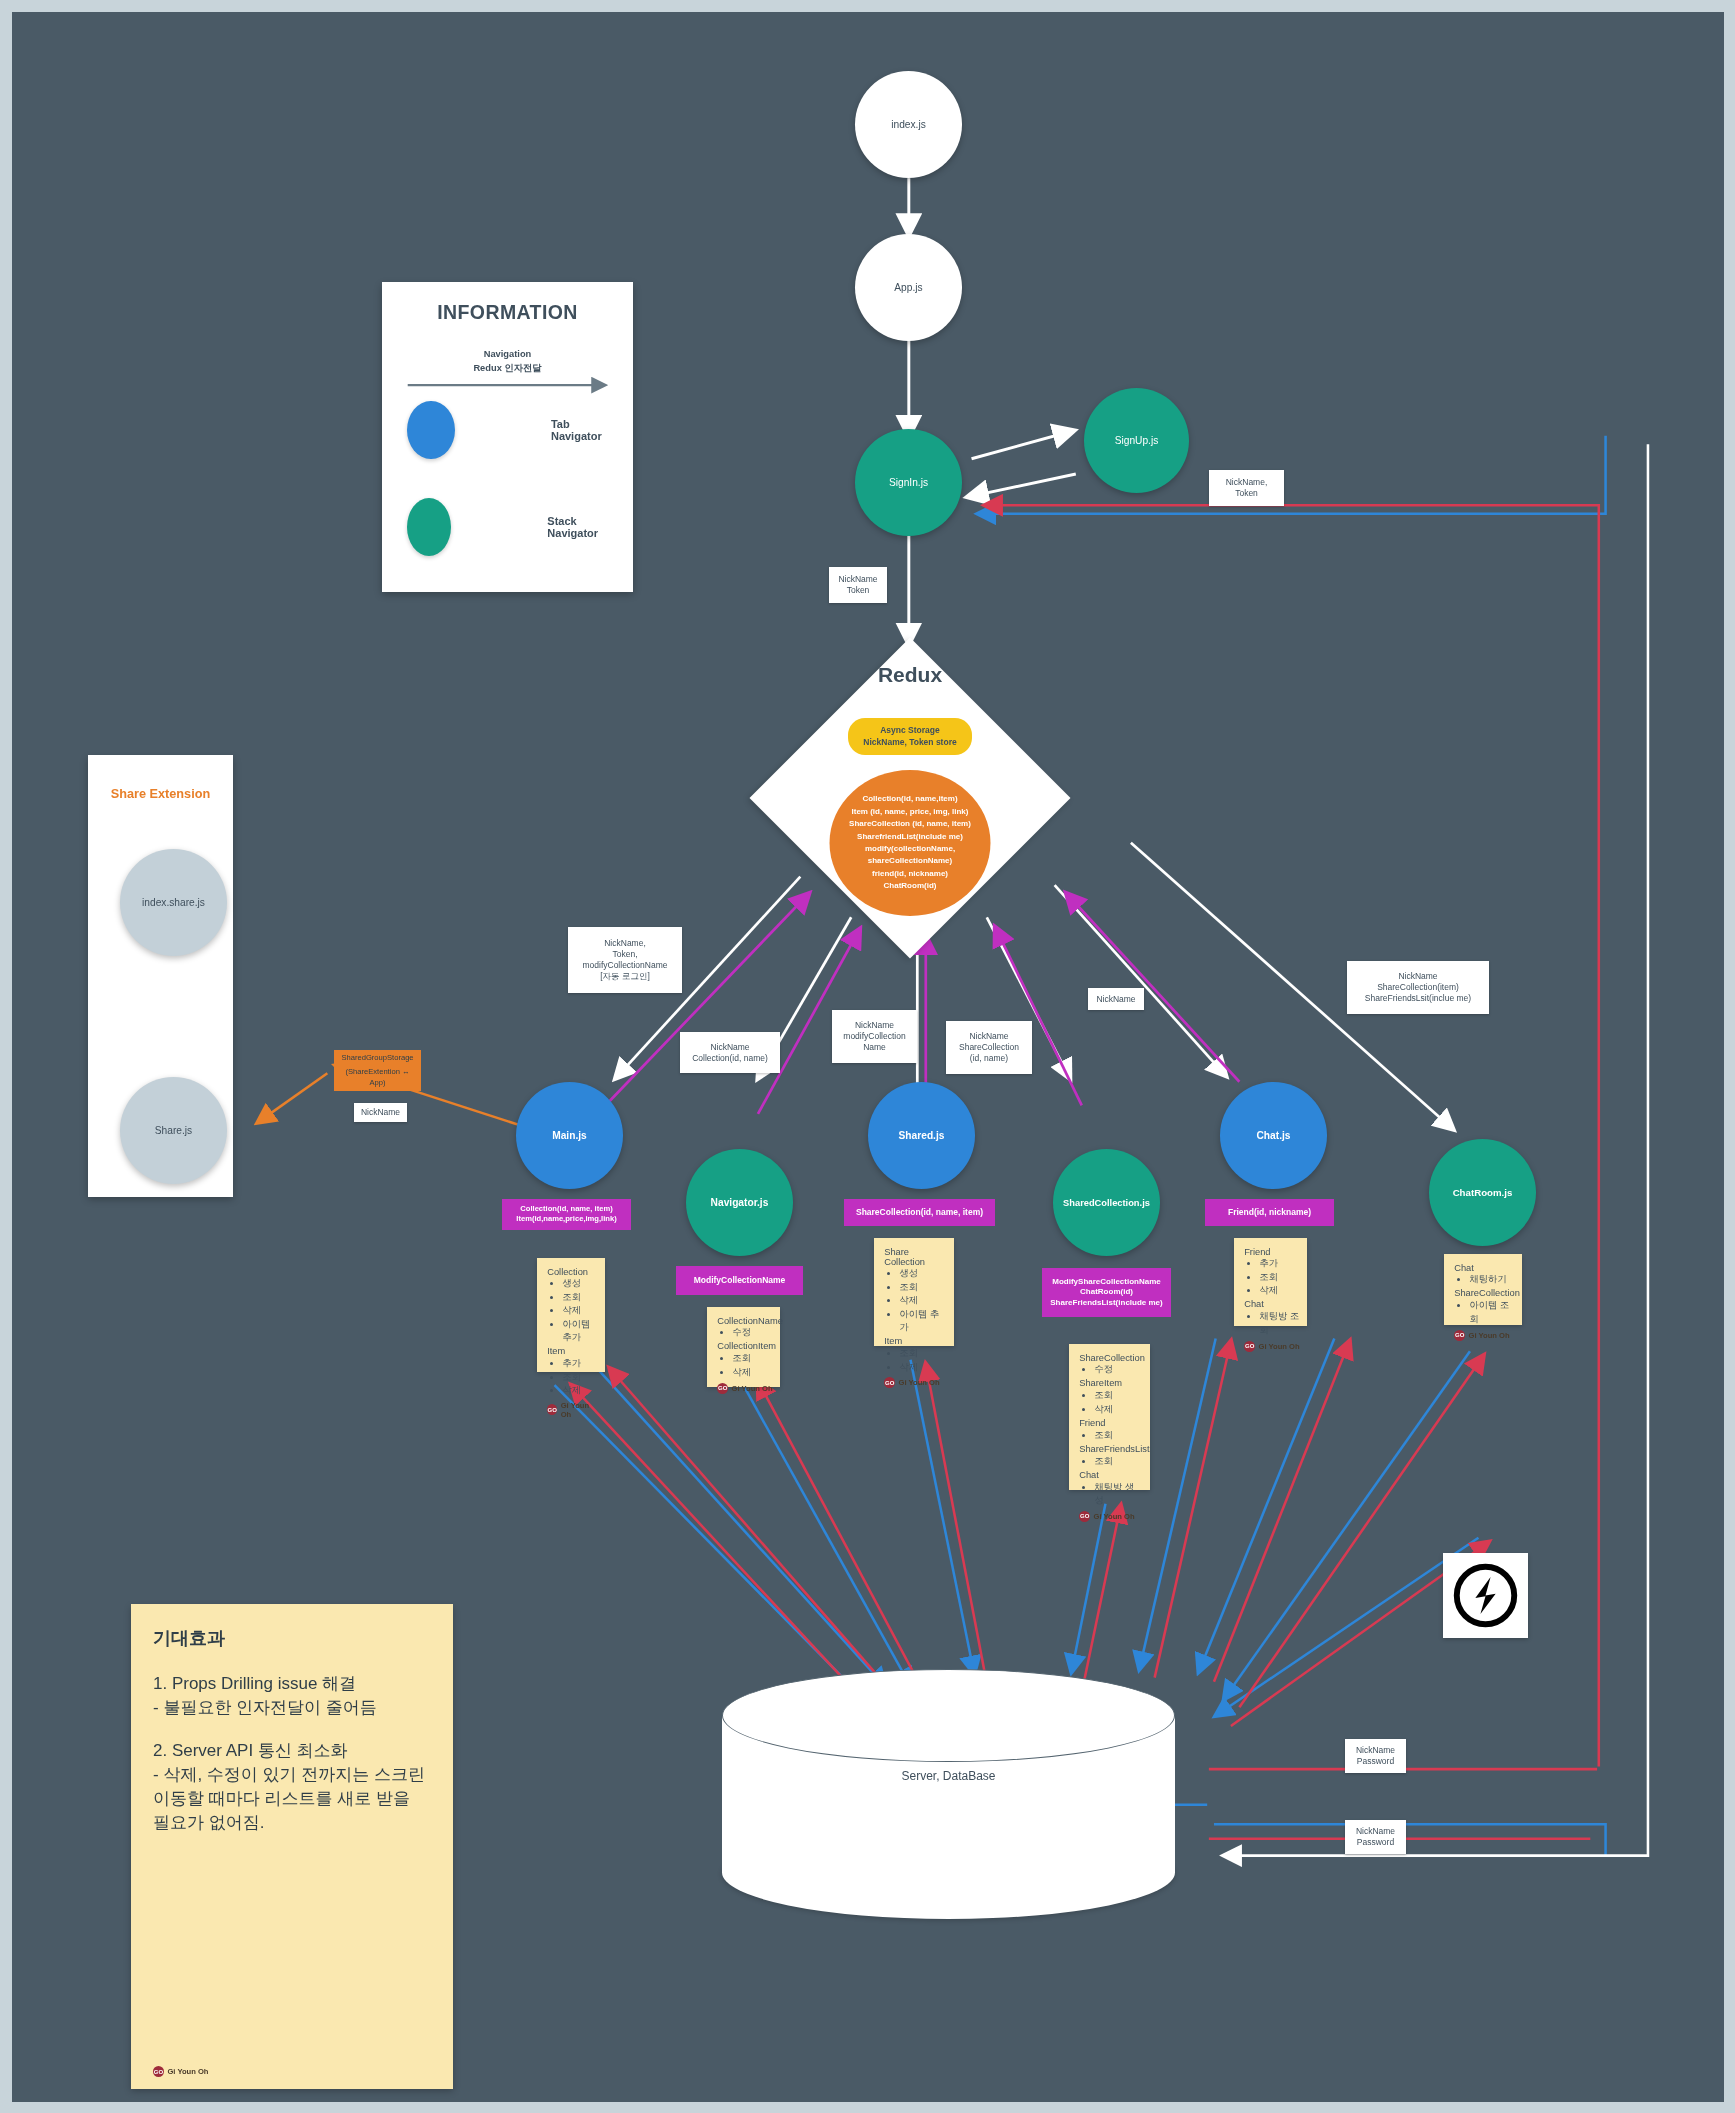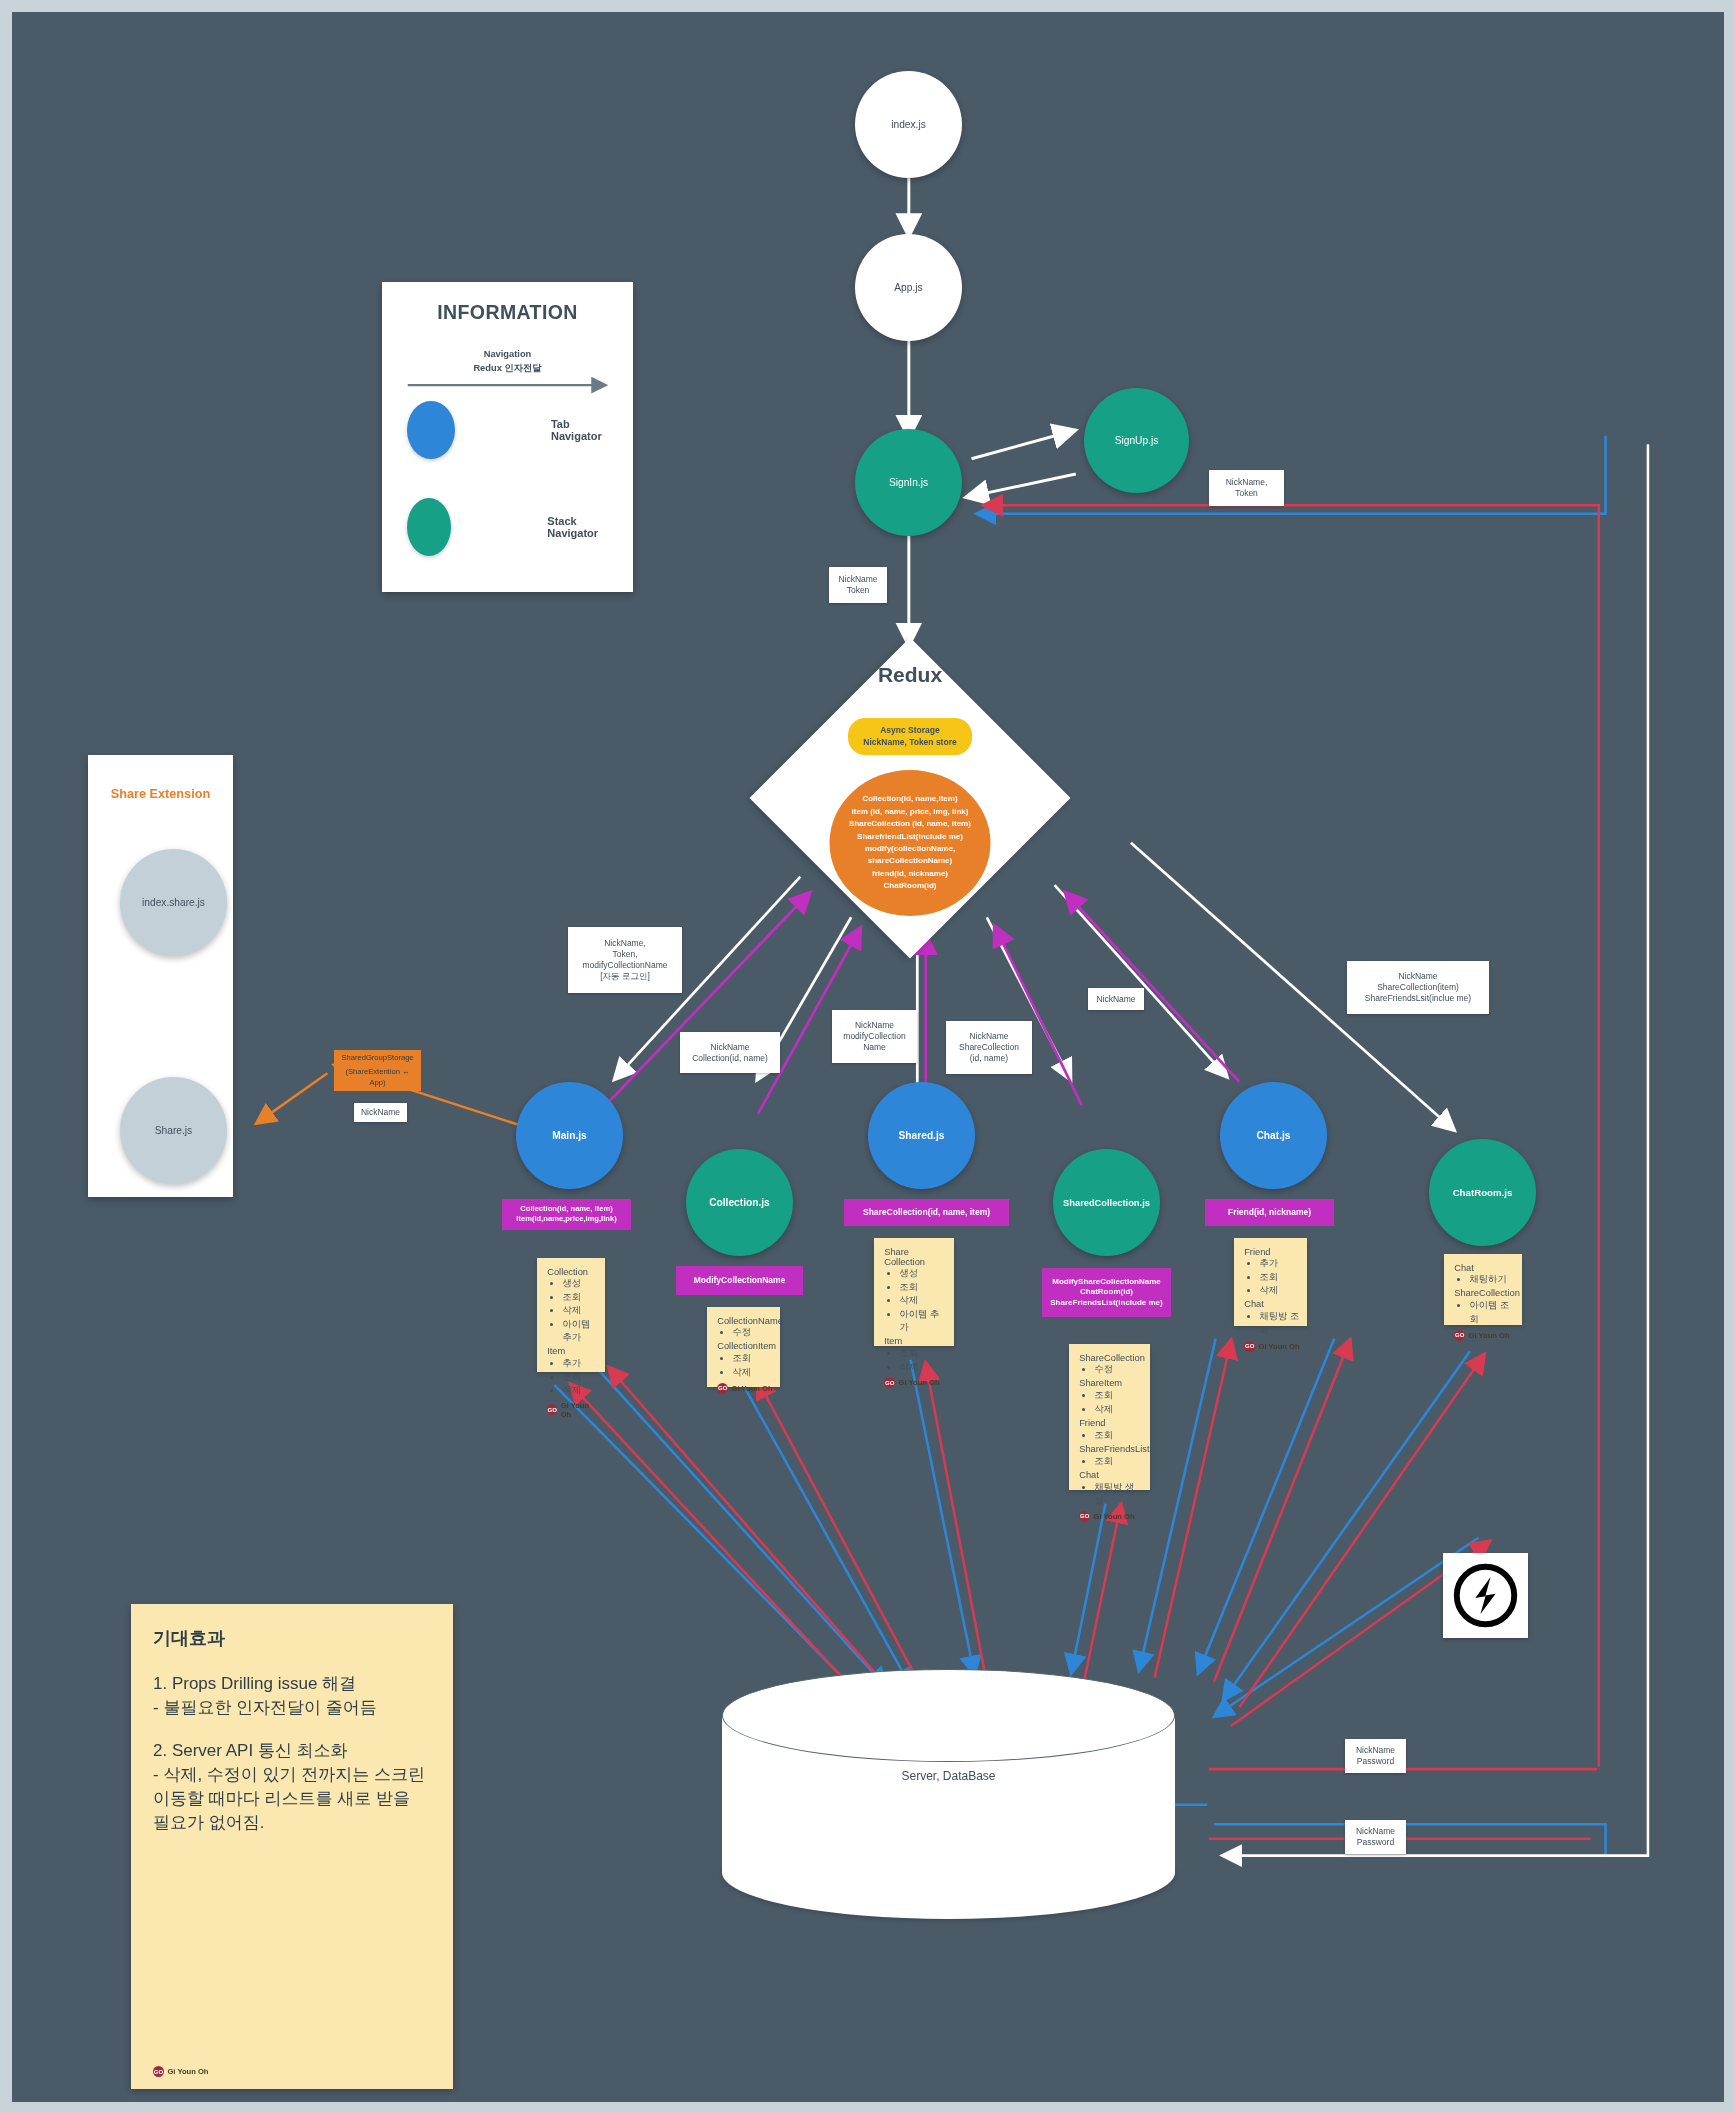--- a/index.html
+++ b/index.html
@@ -294,21 +294,21 @@
       <li>조회</li>
       <li>삭제</li>
     </ul>
     <div class="sig">
       <div class="av">GO</div>
       <span>Gi Youn Oh</span>
     </div>
   </div>
 
   <div class="node n-teal" style="left:674px;top:1137px;width:107px;height:107px;font-size:10.2px;font-weight:bold;">
-    <span>Collection.js</span>
+    <span>Navigator.js</span>
   </div>
   <div class="tag" style="left:664px;top:1254px;width:127px;height:29px;font-size:8.5px;">
     <span>ModifyCollectionName</span>
   </div>
   <div class="note" style="left:695px;top:1295px;width:73px;height:80px;">
     <div class="hd">CollectionName</div>
     <ul>
       <li>수정</li>
     </ul>
     <div class="hd">CollectionItem</div>
@@ -318,21 +318,21 @@
     </ul>
     <div class="sig">
       <div class="av">GO</div>
       <span>Gi Youn Oh</span>
     </div>
   </div>
 
   <div class="node n-blue" style="left:856px;top:1070px;width:107px;height:107px;font-size:10.2px;font-weight:bold;">
     <span>Shared.js</span>
   </div>
-  <div class="tag" style="left:832px;top:1187px;width:165px;height:27px;font-size:8.5px;">
+  <div class="tag" style="left:832px;top:1187px;width:151px;height:27px;font-size:8.5px;">
     <span>ShareCollection(id, name, item)</span>
   </div>
   <div class="note" style="left:862px;top:1226px;width:80px;height:108px;">
     <div class="hd">Share Collection</div>
     <ul>
       <li>생성</li>
       <li>조회</li>
       <li>삭제</li>
       <li>아이템 추가</li>
     </ul>

